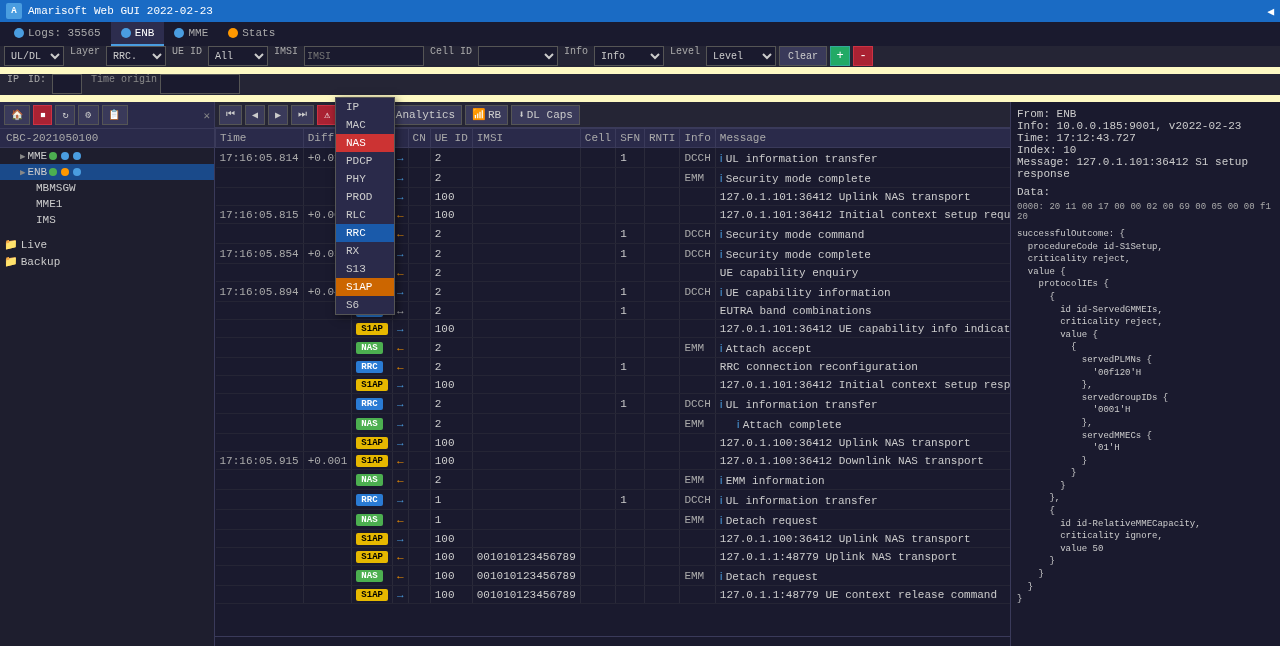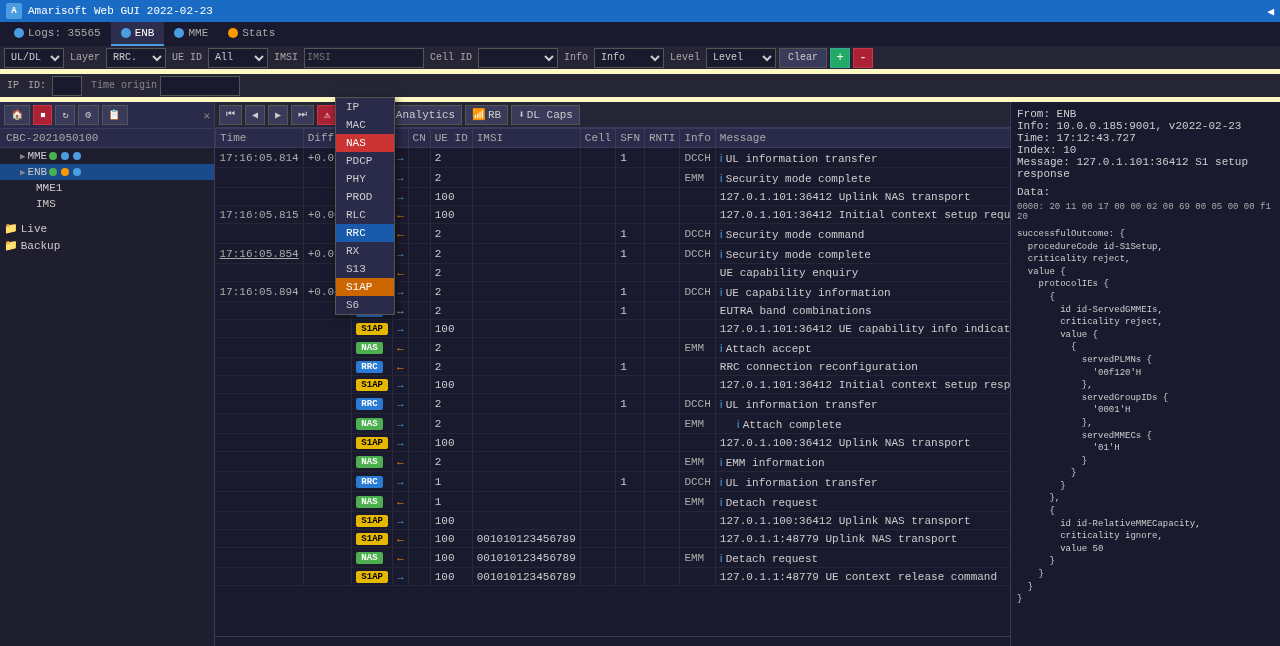--- a/index.html
+++ b/index.html
@@ -44,24 +44,24 @@
     .tab.active { color: white; background: #2d2d4e; border-bottom: 2px solid #4a9de0; }
     .tab-icon { width: 10px; height: 10px; border-radius: 50%; display: inline-block; }
     .tab-icon.blue { background: #4a9de0; }
     .tab-icon.orange { background: #ff9800; }
     
     
     .filter-bar {
       background: #252535;
       height: 28px;
       display: flex;
-      align-items: center;
+      align-items: flex-start;
       padding: 0 4px;
       gap: 3px;
-      border-bottom: 5px solid #fef9c3;
+      border-bottom: 7px solid #fef9c3;
     }
     .filter-label { color: #aaa; font-size: 10px; padding: 0 3px; }
     .filter-select {
       background: #1a1a2e;
       border: 1px solid #555;
       color: #ccc;
       font-size: 10px;
       height: 20px;
       padding: 0 2px;
     }
@@ -331,20 +331,24 @@
     <div class="tree-item selected">
       <span class="tree-indent" style="width:16px;"></span>
       <span class="tree-arrow">▶</span>
       <span>ENB</span>
       <span class="dot-green"></span>
       <span class="dot-orange"></span>
       <span class="dot-blue"></span>
     </div>
     <div class="tree-item">
       <span class="tree-indent" style="width:32px;"></span>
+      <span>MBMSGW</span>
+    </div>
+    <div class="tree-item">
+      <span class="tree-indent" style="width:32px;"></span>
       <span>MME1</span>
     </div>
     <div class="tree-item">
       <span class="tree-indent" style="width:32px;"></span>
       <span>IMS</span>
     </div>
     <div style="height:8px;"></div>
     <div class="tree-item">
       <span class="tree-icon-folder">📁</span>
       <span>Live</span>
@@ -477,21 +481,21 @@
               <td></td>
               <td>2</td>
               <td></td>
               <td></td>
               <td>1</td>
               <td></td>
               <td style="color: rgb(170, 170, 170);">DCCH</td>
               <td style="color: rgb(204, 204, 204);"><span style="color: rgb(74, 157, 224); margin-right: 3px;">ℹ</span>Security mode command</td>
             </tr>
             <tr>
-              <td style="color: rgb(170, 170, 170); text-decoration: underline;">17:16:05.854</td>
+              <td style="color: rgb(170, 170, 170);">17:16:05.854</td>
               <td style="color: rgb(170, 170, 170);">+0.039</td>
               <td><span class="badge badge-rrc">RRC</span></td>
               <td style="color: rgb(74, 157, 224);">→</td>
               <td></td>
               <td>2</td>
               <td></td>
               <td></td>
               <td>1</td>
               <td></td>
               <td style="color: rgb(170, 170, 170);">DCCH</td>
@@ -629,20 +633,34 @@
               <td><span class="badge badge-s1ap">S1AP</span></td>
               <td style="color: rgb(74, 157, 224);">→</td>
               <td></td>
               <td>100</td>
               <td></td>
               <td></td>
               <td></td>
               <td></td>
               <td style="color: rgb(170, 170, 170);"></td>
               <td style="color: rgb(204, 204, 204);">127.0.1.100:36412 Uplink NAS transport</td>
+            </tr>
+            <tr>
+              <td style="color: rgb(170, 170, 170);">17:16:05.915</td>
+              <td style="color: rgb(170, 170, 170);">+0.001</td>
+              <td><span class="badge badge-s1ap">S1AP</span></td>
+              <td style="color: rgb(255, 152, 0);">←</td>
+              <td></td>
+              <td>100</td>
+              <td></td>
+              <td></td>
+              <td></td>
+              <td></td>
+              <td style="color: rgb(170, 170, 170);"></td>
+              <td style="color: rgb(204, 204, 204);">127.0.1.100:36412 Downlink NAS transport</td>
             </tr>
             <tr>
               <td style="color: rgb(170, 170, 170);"></td>
               <td style="color: rgb(170, 170, 170);"></td>
               <td><span class="badge badge-nas">NAS</span></td>
               <td style="color: rgb(255, 152, 0);">←</td>
               <td></td>
               <td>2</td>
               <td></td>
               <td></td>

